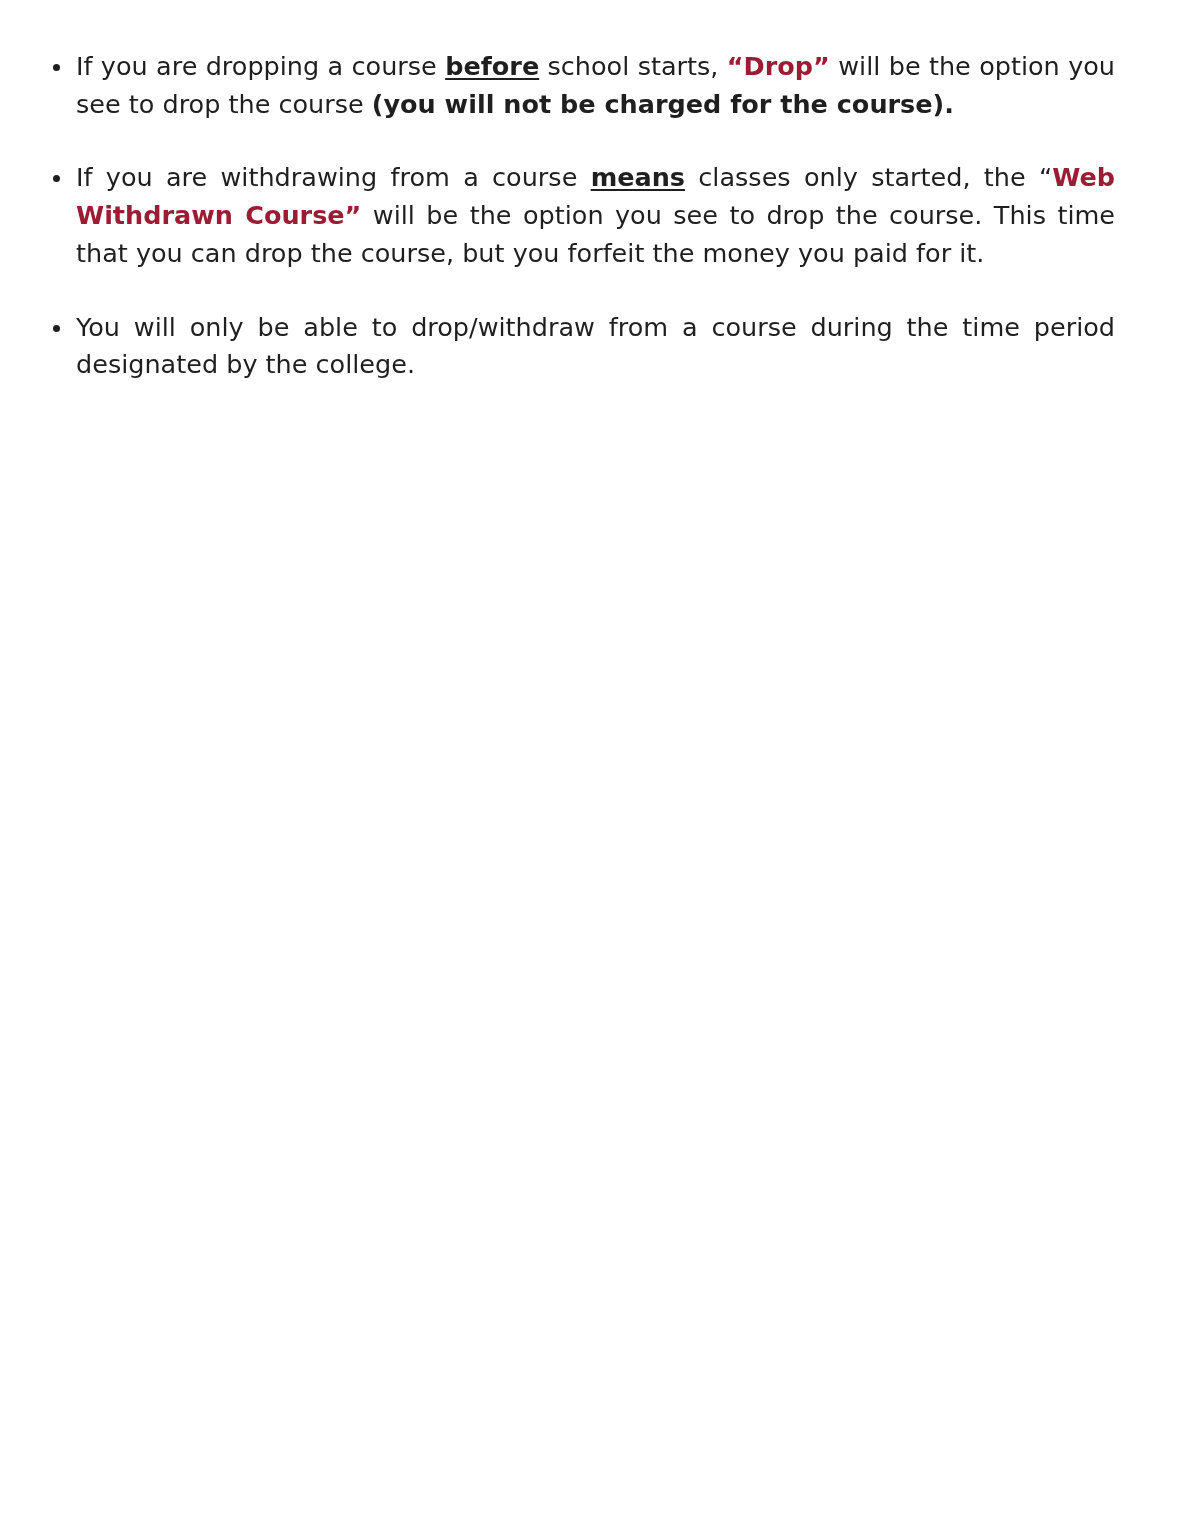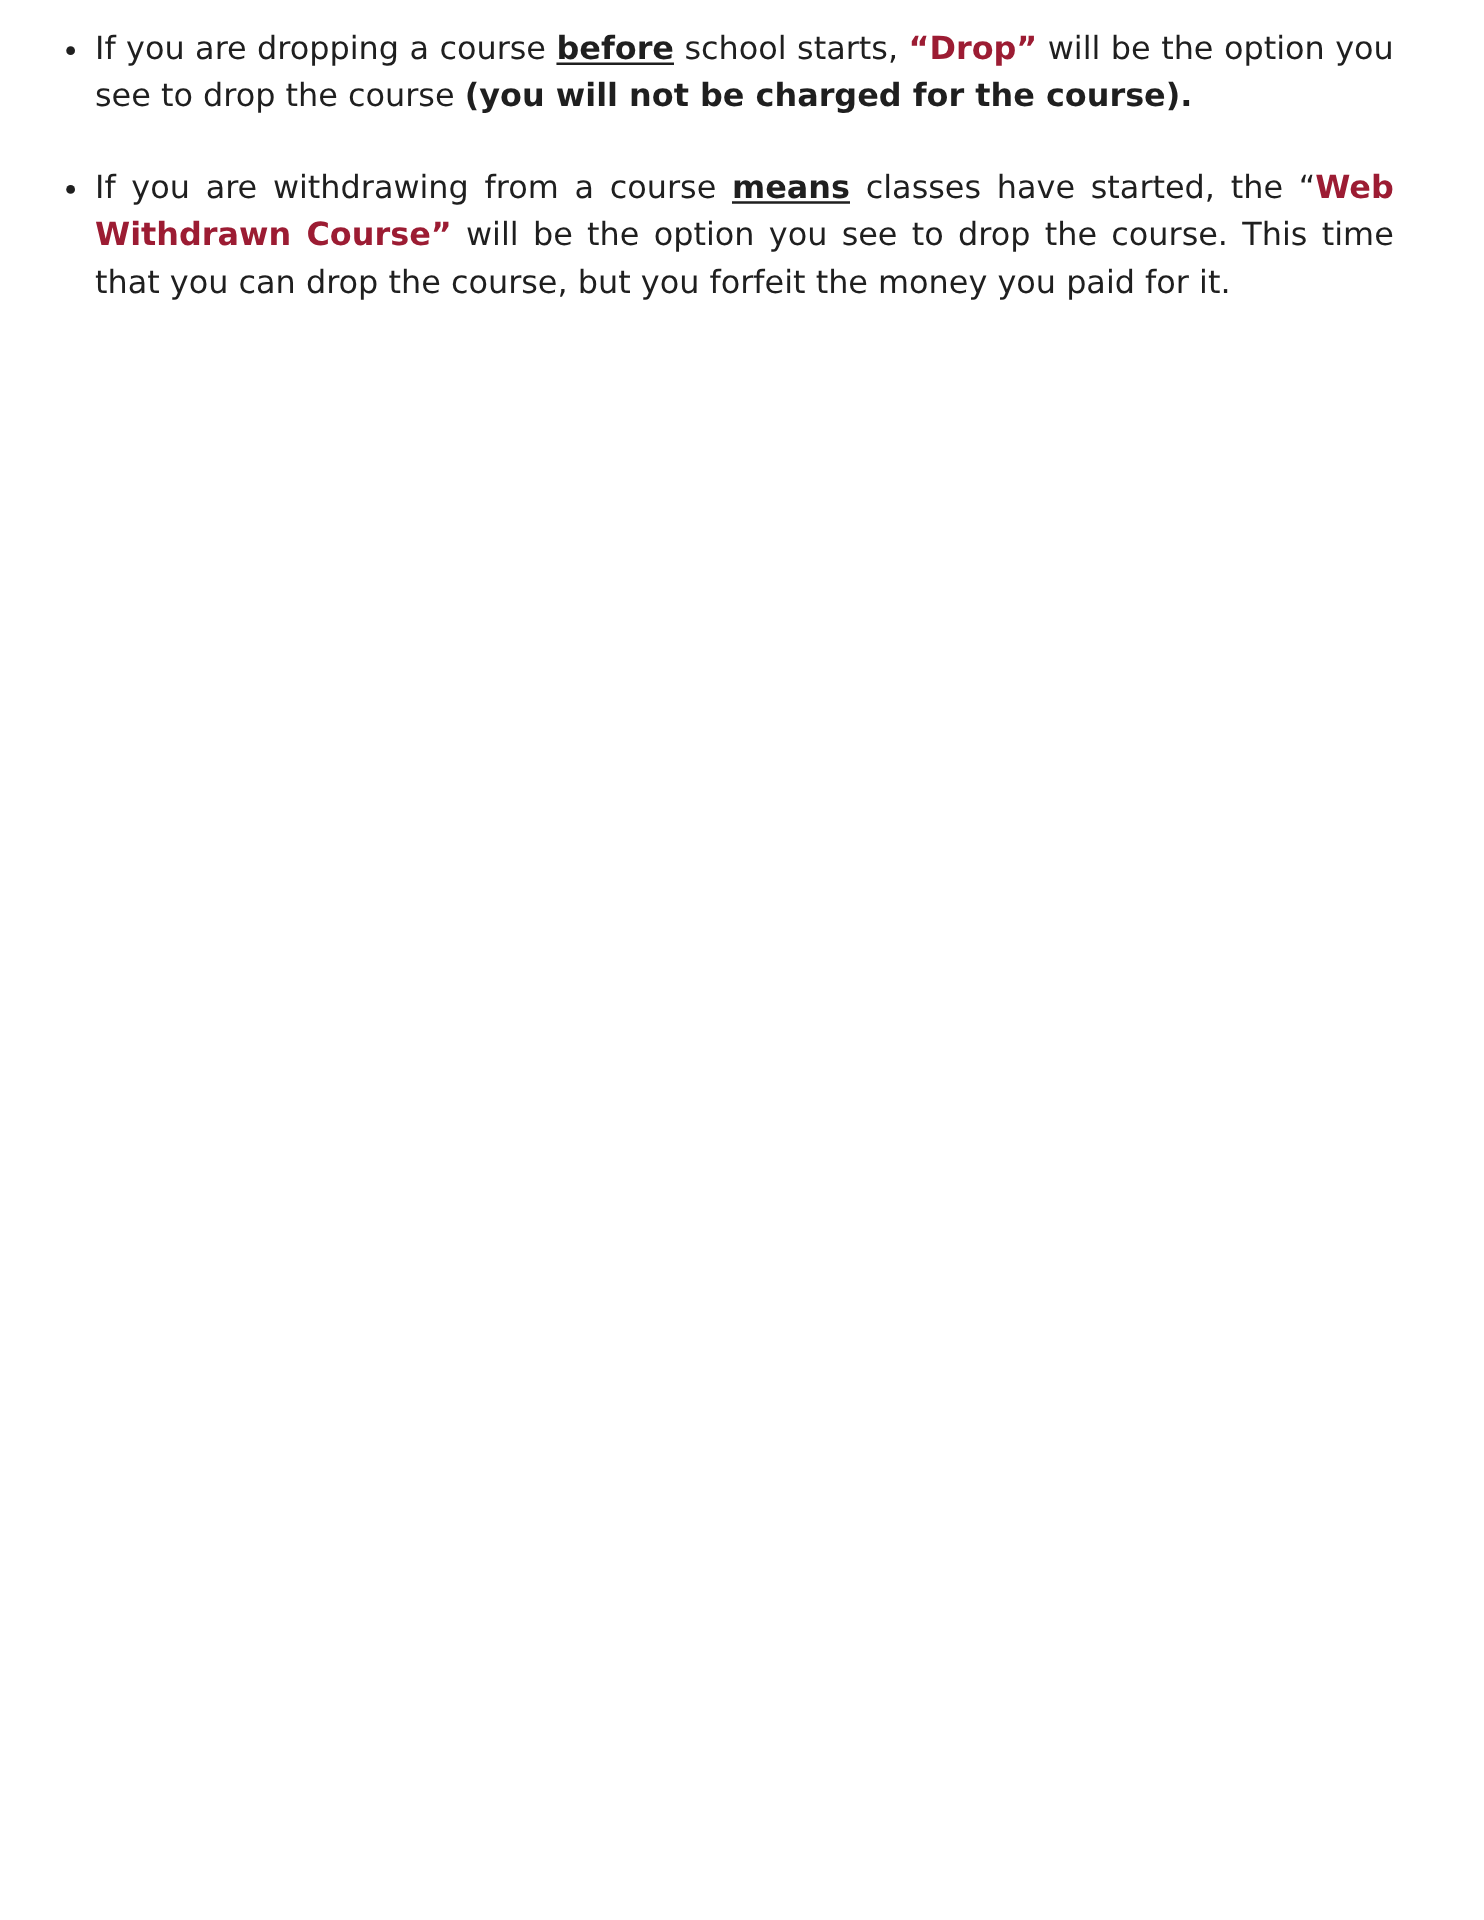--- a/index.html
+++ b/index.html
@@ -11,21 +11,21 @@
     width: 1187px;
     height: 1536px;
     font-family: "DejaVu Sans", sans-serif;
     color: #1a1a1a;
     -webkit-font-smoothing: antialiased;
   }
   .page {
     width: 1187px;
     height: 1536px;
     box-sizing: border-box;
-    padding: 21px 72px 0 40px;
+    padding: 48px 72px 0 40px;
     position: relative;
   }
   ul.bullets {
     list-style: none;
     margin: 0;
     padding: 0;
   }
   li.bullet-item {
     position: relative;
     padding-left: 36px;
@@ -68,16 +68,19 @@
 </style>
 </head>
 <body>
 
 <div class="page">
   <ul class="bullets">
     <li class="bullet-item">
       <span class="para"><span>If you are dropping a course </span><span class="bold-underline">before</span><span> school starts, </span><span class="accent-bold">“Drop”</span><span> will be the option you see to drop the course </span><span class="bold">(you will not be charged for the course).</span></span>
     </li>
     <li class="bullet-item">
-      <span class="para"><span>If you are withdrawing from a course </span><span class="bold-underline">means</span><span> classes have started, the “</span><span class="accent-bold">Web Withdrawn Course”</span><span> will be the option you see to drop the course.  This time that you can drop the course, but you forfeit the money you paid for it.</span></span>
+      <span class="para"><span>If you are withdrawing from a course </span><span class="bold-underline">means</span><span> classes only started, the “</span><span class="accent-bold">Web Withdrawn Course”</span><span> will be the option you see to drop the course.  This time that you can drop the course, but you forfeit the money you paid for it.</span></span>
+    </li>
+    <li class="bullet-item">
+      <span class="para"><span>You will only be able to drop/withdraw from a course during the time period designated by the college.</span></span>
     </li>
   </ul>
 </div>
 
 </body></html>

